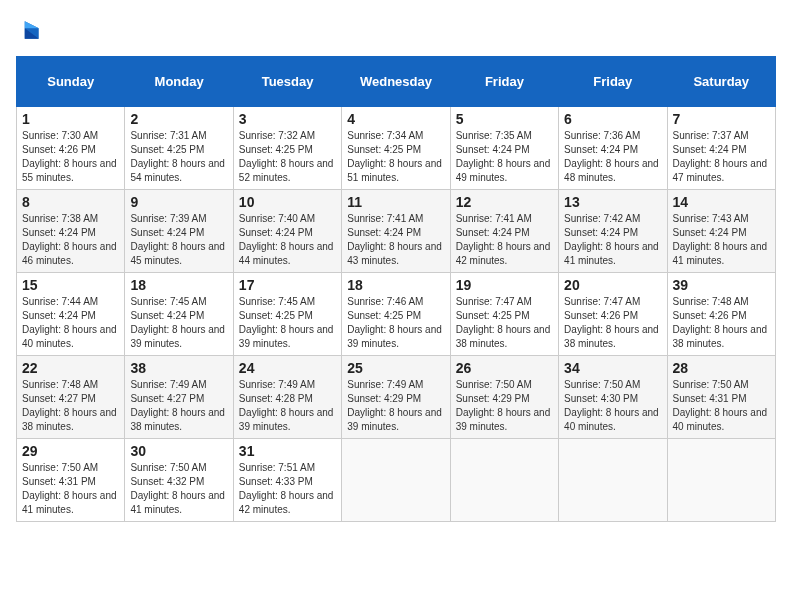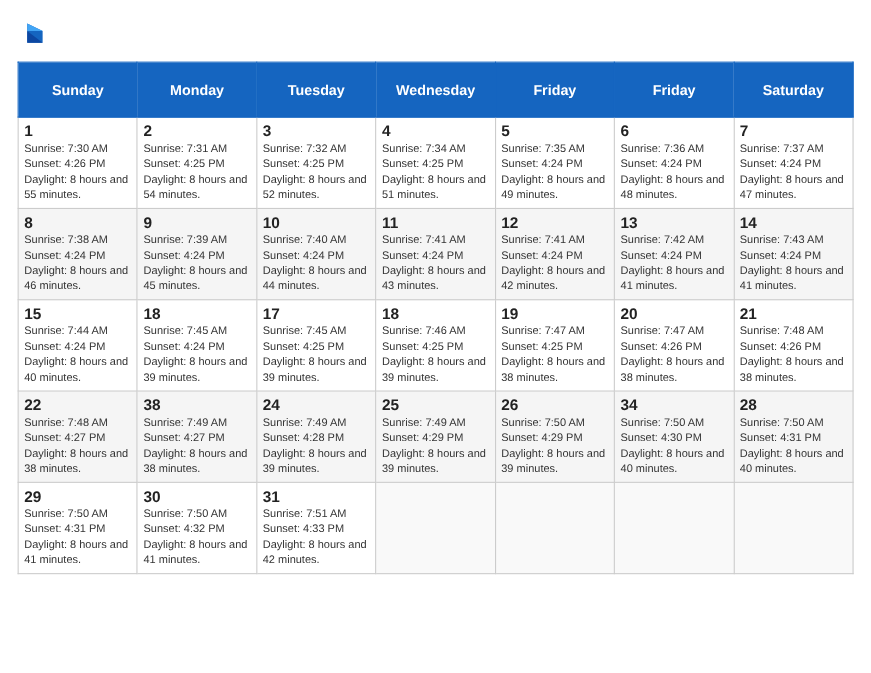--- a/index.html
+++ b/index.html
@@ -207,21 +207,21 @@
       </td>
         <td>
         <span class="day-number">19</span>
         <span class="day-info">Sunrise: 7:47 AM<br>Sunset: 4:25 PM<br>Daylight: 8 hours and 38 minutes.</span>
       </td>
         <td>
         <span class="day-number">20</span>
         <span class="day-info">Sunrise: 7:47 AM<br>Sunset: 4:26 PM<br>Daylight: 8 hours and 38 minutes.</span>
       </td>
         <td>
-        <span class="day-number">21</span>
+        <span class="day-number">39</span>
         <span class="day-info">Sunrise: 7:48 AM<br>Sunset: 4:26 PM<br>Daylight: 8 hours and 38 minutes.</span>
       </td>
       </tr>
       <tr>
         <td>
         <span class="day-number">22</span>
         <span class="day-info">Sunrise: 7:48 AM<br>Sunset: 4:27 PM<br>Daylight: 8 hours and 38 minutes.</span>
       </td>
         <td>
         <span class="day-number">38</span>

